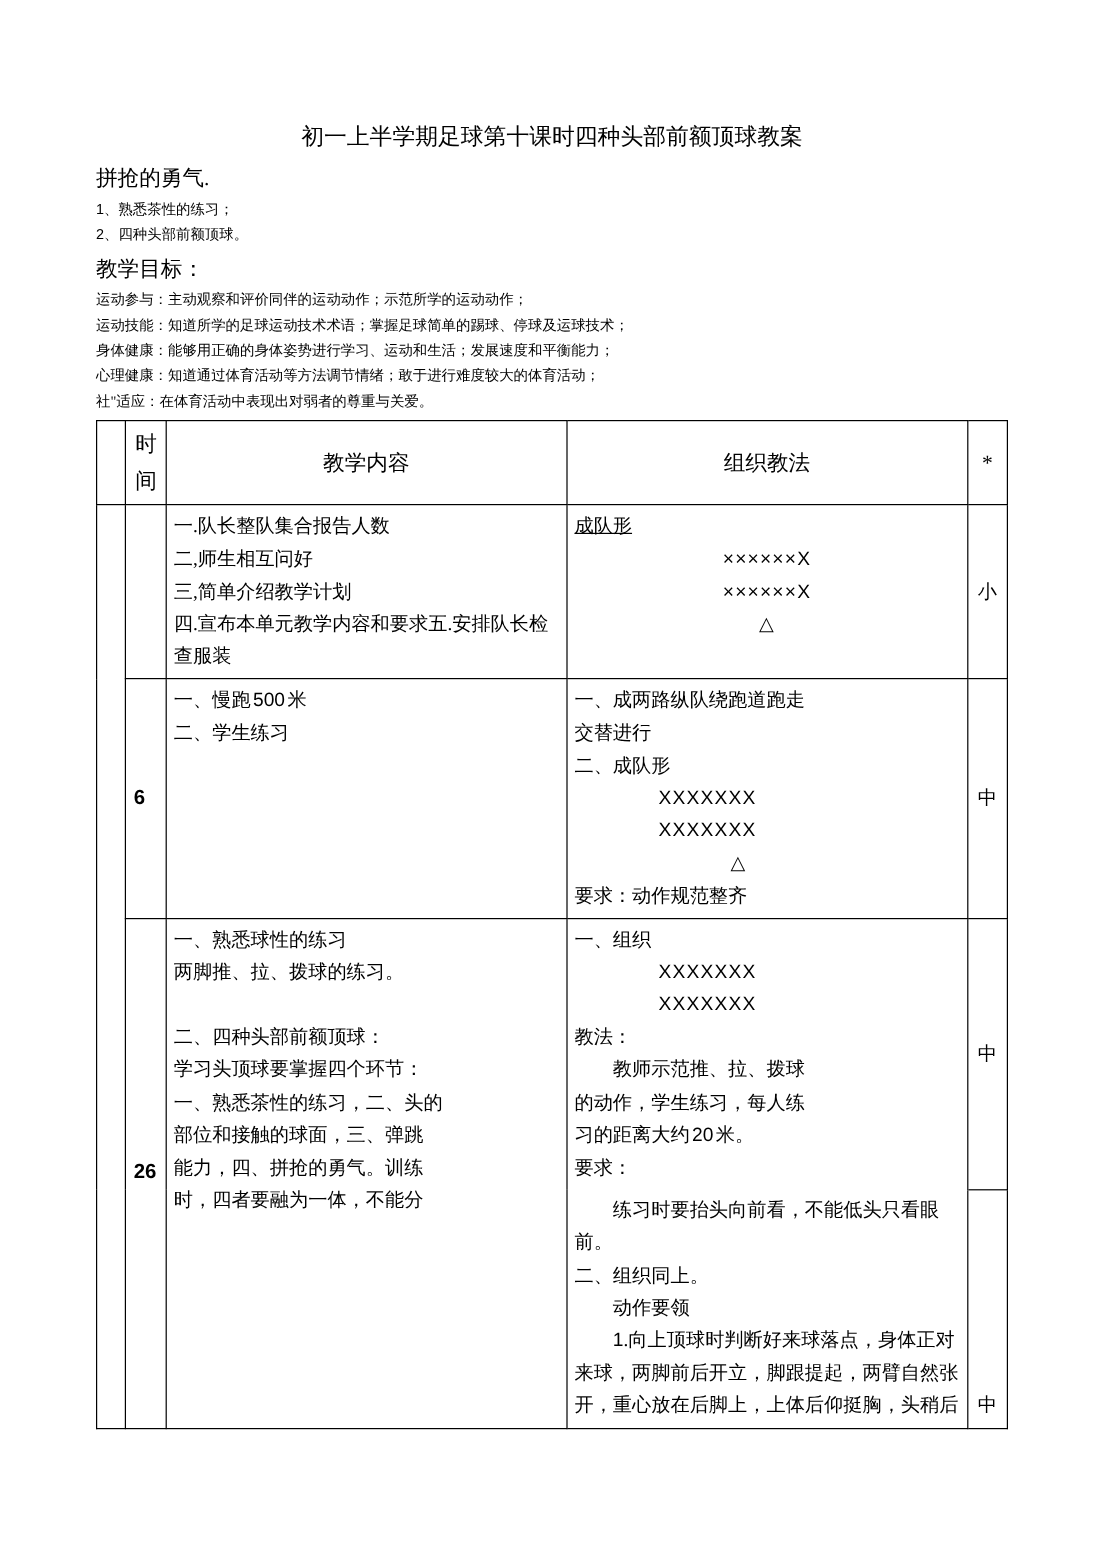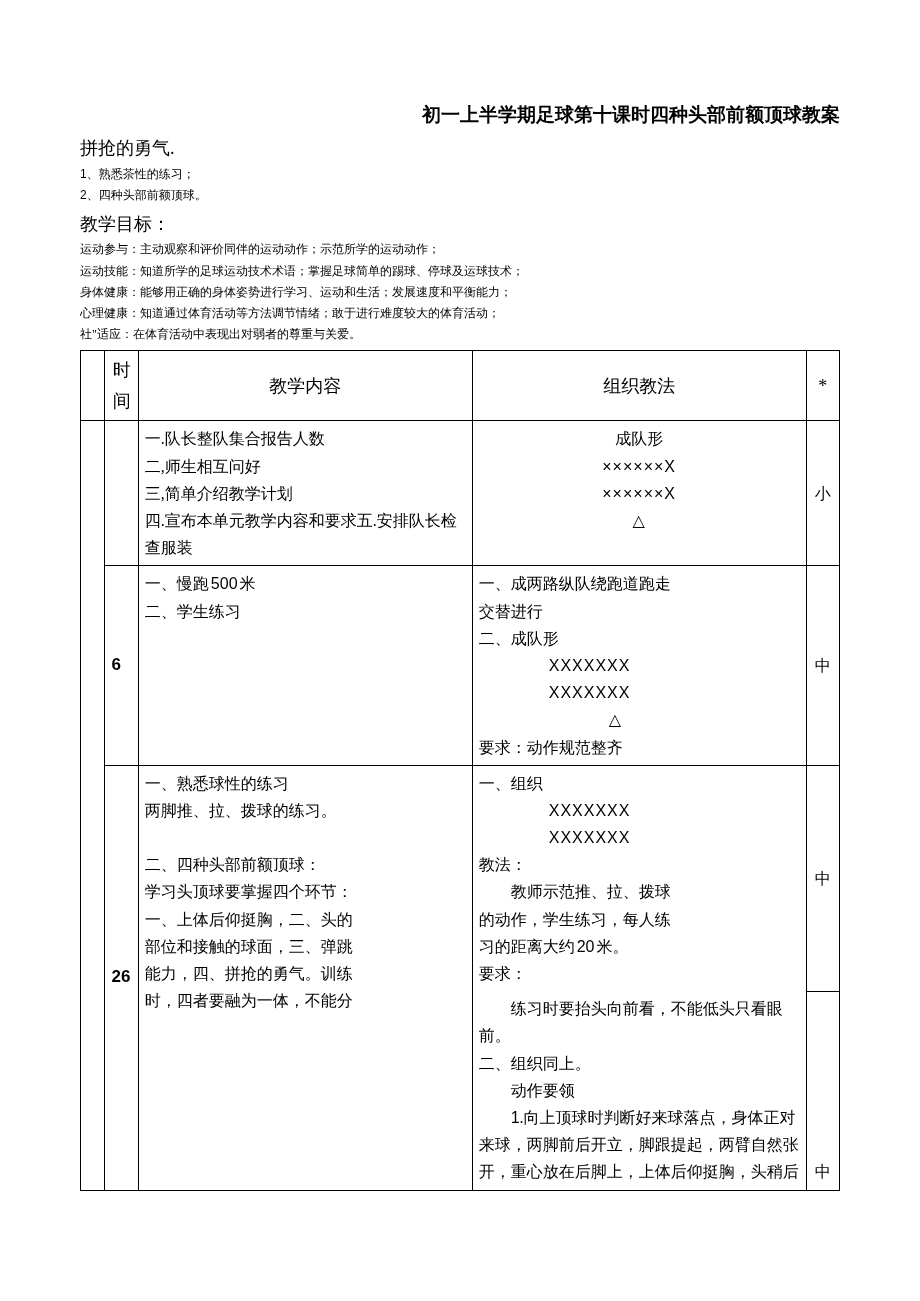--- a/index.html
+++ b/index.html
@@ -7,23 +7,23 @@
     background: #ffffff;
     margin: 0;
     padding: 100px 80px 60px 80px;
     width: 920px;
     box-sizing: border-box;
     color: #000;
     font-size: 16px;
     line-height: 1.6;
   }
   .title {
-    text-align: right;
+    text-align: center;
     font-size: 19px;
-    font-weight: bold;
+    font-weight: normal;
     margin-bottom: 0;
   }
   .section-head {
     font-size: 18px;
     margin: 4px 0 2px 0;
   }
   .item-line {
     font-size: 12px;
     margin: 2px 0;
   }
@@ -53,21 +53,21 @@
   .col-a { width: 22px; }
   .col-b { width: 30px; }
   .col-c { width: 300px; }
   .col-d { width: 300px; }
   .col-e { width: 30px; }
   .vlabel {
     text-align: center;
     vertical-align: middle;
     font-size: 16px;
   }
-  .center { text-align: center; }
+  .center { text-align: left; text-decoration: underline; }
   .indent { text-indent: 2em; }
   .formation {
     text-align: center;
     font-family: Arial, sans-serif;
     letter-spacing: 1px;
   }
   .time-cell {
     font-family: Arial, sans-serif;
     font-weight: bold;
     vertical-align: middle;
@@ -149,21 +149,21 @@
   </tr>
 
   <tr>
     <td class="time-cell" rowspan="2">26</td>
     <td rowspan="2">
       <div>一、熟悉球性的练习</div>
       <div>两脚推、拉、拨球的练习。</div>
       <div>&nbsp;</div>
       <div>二、四种头部前额顶球：</div>
       <div>学习头顶球要掌握四个环节：</div>
-      <div>一、上体后仰挺胸，二、头的</div>
+      <div>一、熟悉茶性的练习，二、头的</div>
       <div>部位和接触的球面，三、弹跳</div>
       <div>能力，四、拼抢的勇气。训练</div>
       <div>时，四者要融为一体，不能分</div>
     </td>
     <td style="border-bottom:none;">
       <div>一、组织</div>
       <div class="formation" style="text-align:left;padding-left:70px;">XXXXXXX</div>
       <div class="formation" style="text-align:left;padding-left:70px;">XXXXXXX</div>
       <div>教法：</div>
       <div class="indent">教师示范推、拉、拨球</div>

